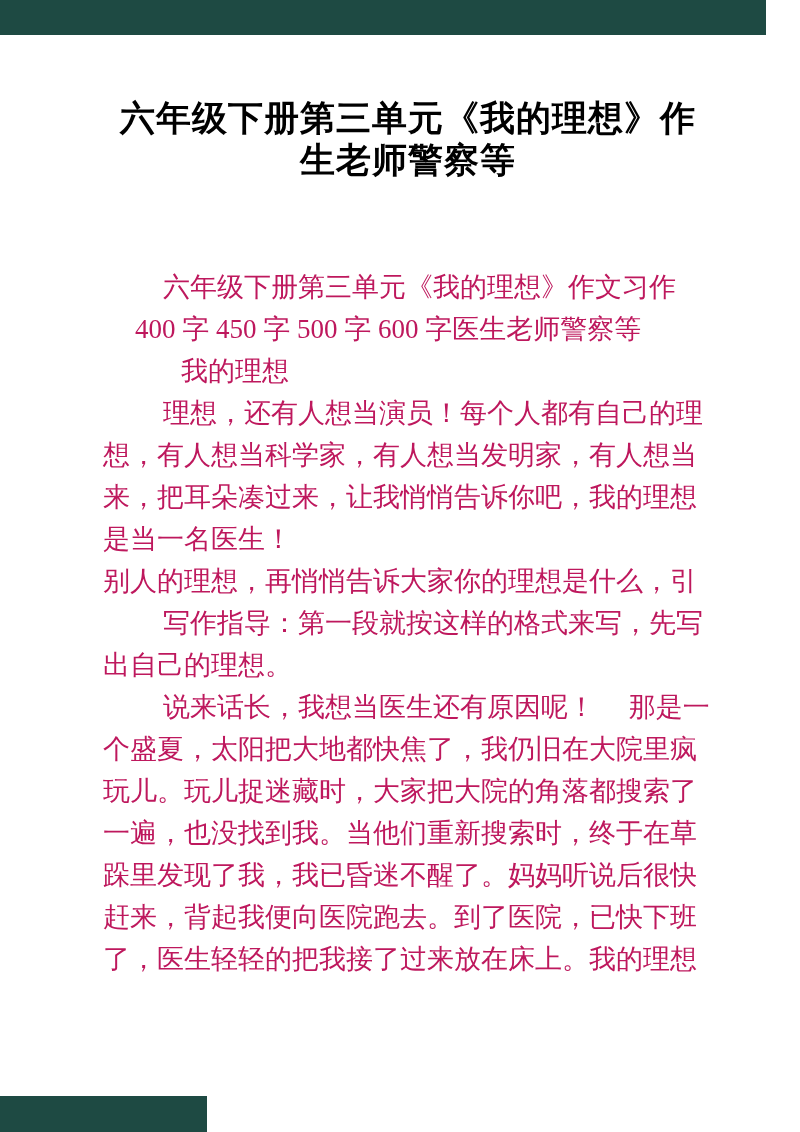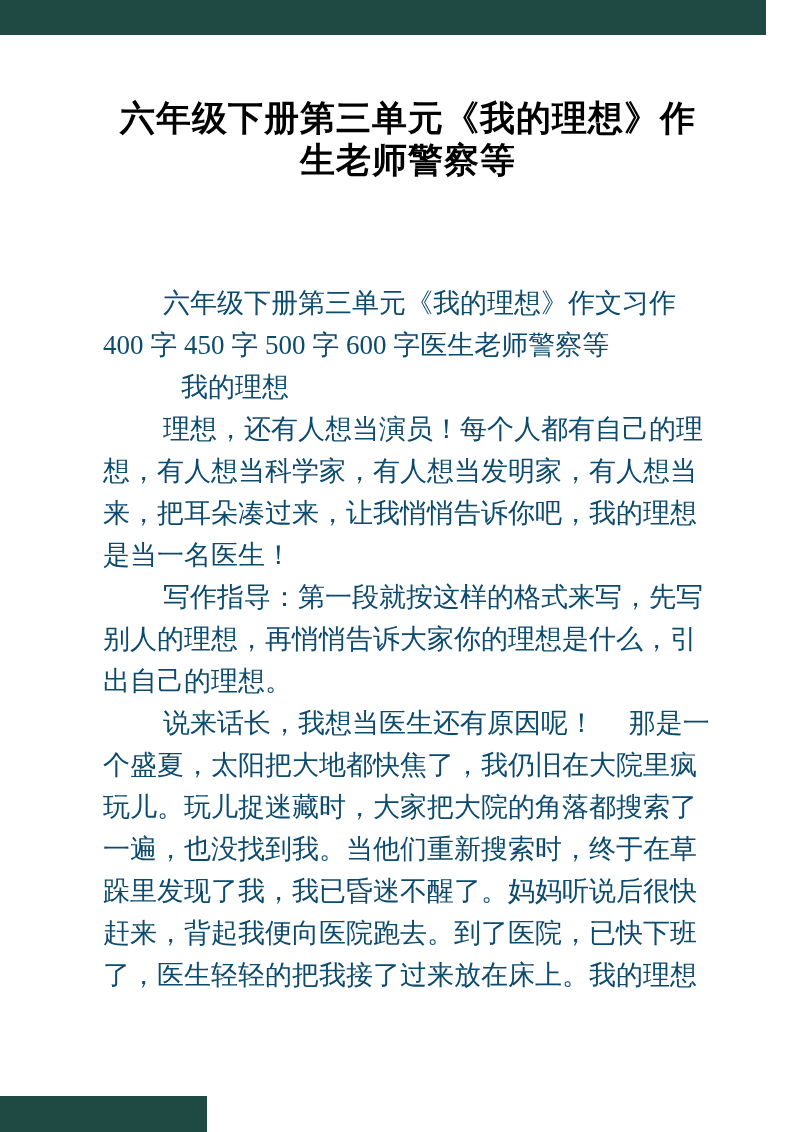--- a/index.html
+++ b/index.html
@@ -42,52 +42,52 @@
     line-height: 42px;
     letter-spacing: 1px;
     color: #000000;
   }
   .doc-title .title-line {
     display: block;
   }
   .doc-body {
     position: absolute;
     left: 103px;
-    top: 282px;
+    top: 266px;
     width: 604px;
     font-size: 27px;
     line-height: 42px;
-    color: #0c4a6e;
+    color: #be185d;
   }
   .doc-body .line {
     white-space: pre;
   }
 </style>
 </head>
 <body>
 
 <div class="page">
 
   <div class="top-bar" style="background: rgb(30, 74, 67);"></div>
 
   <h1 class="doc-title">
     <span class="title-line">六年级下册第三单元《我的理想》作</span>
     <span class="title-line">生老师警察等</span>
   </h1>
 
   <div class="doc-body" id="body-lines">
       <div class="line" style="padding-left: 60px;">六年级下册第三单元《我的理想》作文习作</div>
-      <div class="line" style="padding-left: 0px;">400 字 450 字 500 字 600 字医生老师警察等</div>
+      <div class="line" style="padding-left: 0px; margin-left: 32px;">400 字 450 字 500 字 600 字医生老师警察等</div>
       <div class="line" style="padding-left: 78px;">我的理想</div>
       <div class="line" style="padding-left: 60px;">理想，还有人想当演员！每个人都有自己的理</div>
       <div class="line" style="padding-left: 0px;">想，有人想当科学家，有人想当发明家，有人想当</div>
       <div class="line" style="padding-left: 0px;">来，把耳朵凑过来，让我悄悄告诉你吧，我的理想</div>
       <div class="line" style="padding-left: 0px;">是当一名医生！</div>
+      <div class="line" style="padding-left: 0px;">别人的理想，再悄悄告诉大家你的理想是什么，引</div>
       <div class="line" style="padding-left: 60px;">写作指导：第一段就按这样的格式来写，先写</div>
-      <div class="line" style="padding-left: 0px;">别人的理想，再悄悄告诉大家你的理想是什么，引</div>
       <div class="line" style="padding-left: 0px;">出自己的理想。</div>
       <div class="line" style="padding-left: 60px;">说来话长，我想当医生还有原因呢！　 那是一</div>
       <div class="line" style="padding-left: 0px;">个盛夏，太阳把大地都快焦了，我仍旧在大院里疯</div>
       <div class="line" style="padding-left: 0px;">玩儿。玩儿捉迷藏时，大家把大院的角落都搜索了</div>
       <div class="line" style="padding-left: 0px;">一遍，也没找到我。当他们重新搜索时，终于在草</div>
       <div class="line" style="padding-left: 0px;">跺里发现了我，我已昏迷不醒了。妈妈听说后很快</div>
       <div class="line" style="padding-left: 0px;">赶来，背起我便向医院跑去。到了医院，已快下班</div>
       <div class="line" style="padding-left: 0px;">了，医生轻轻的把我接了过来放在床上。我的理想</div>
     </div>
 

